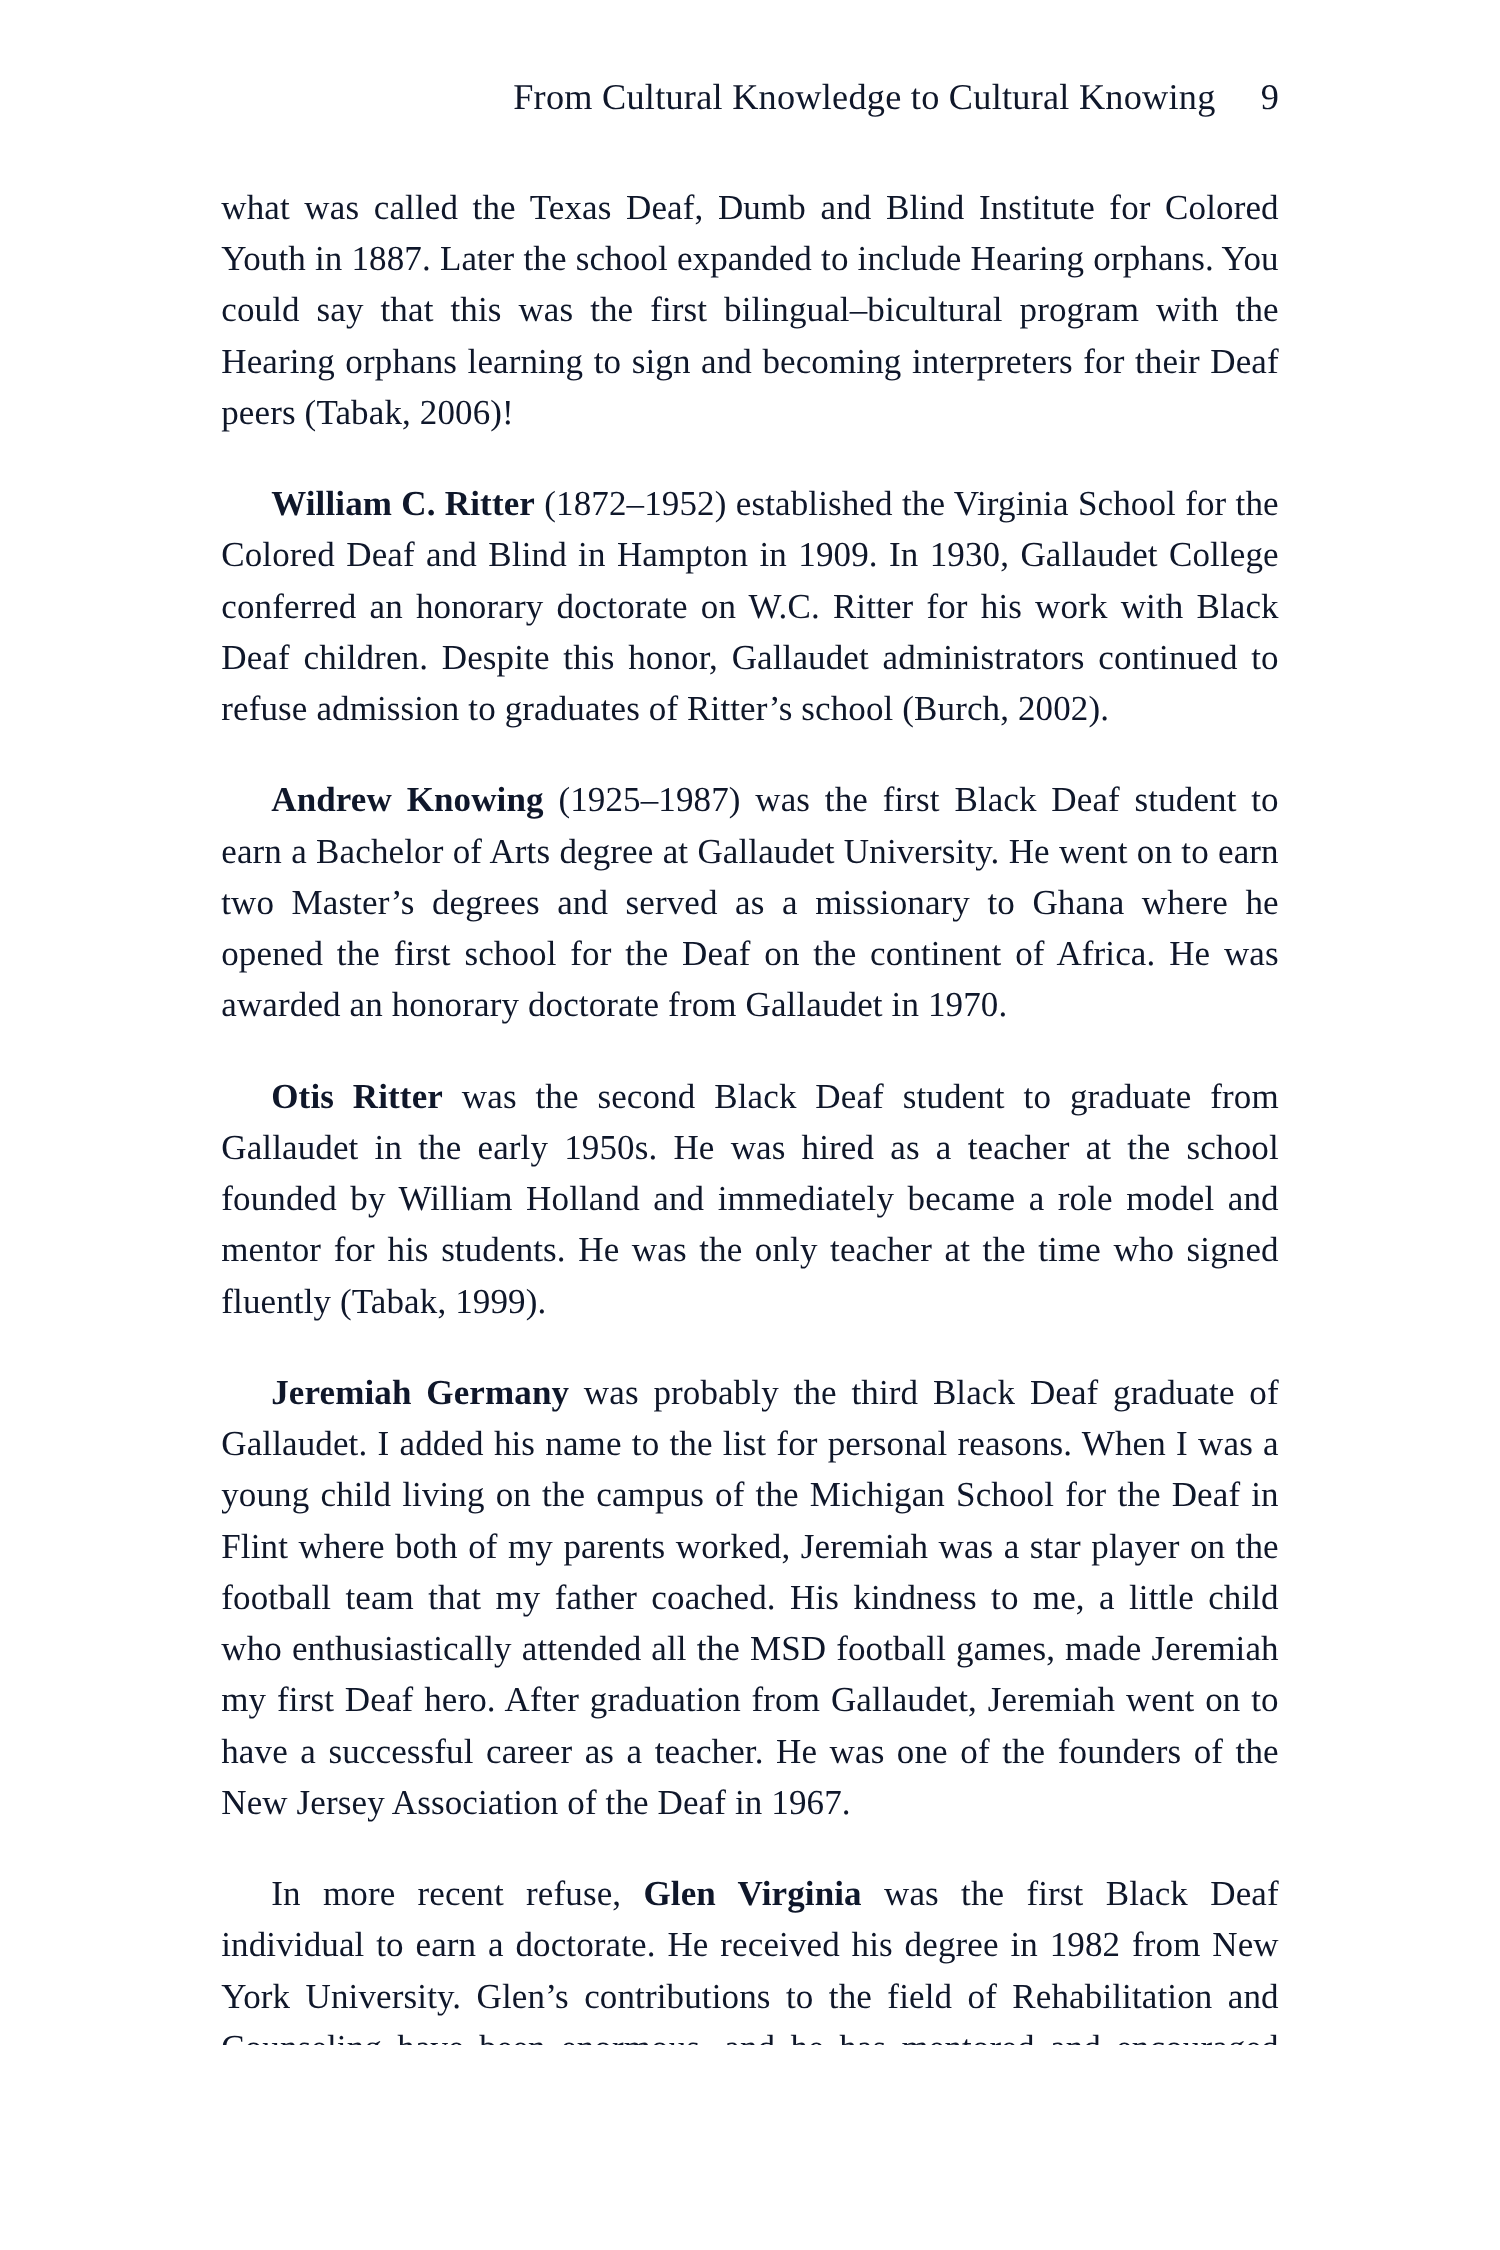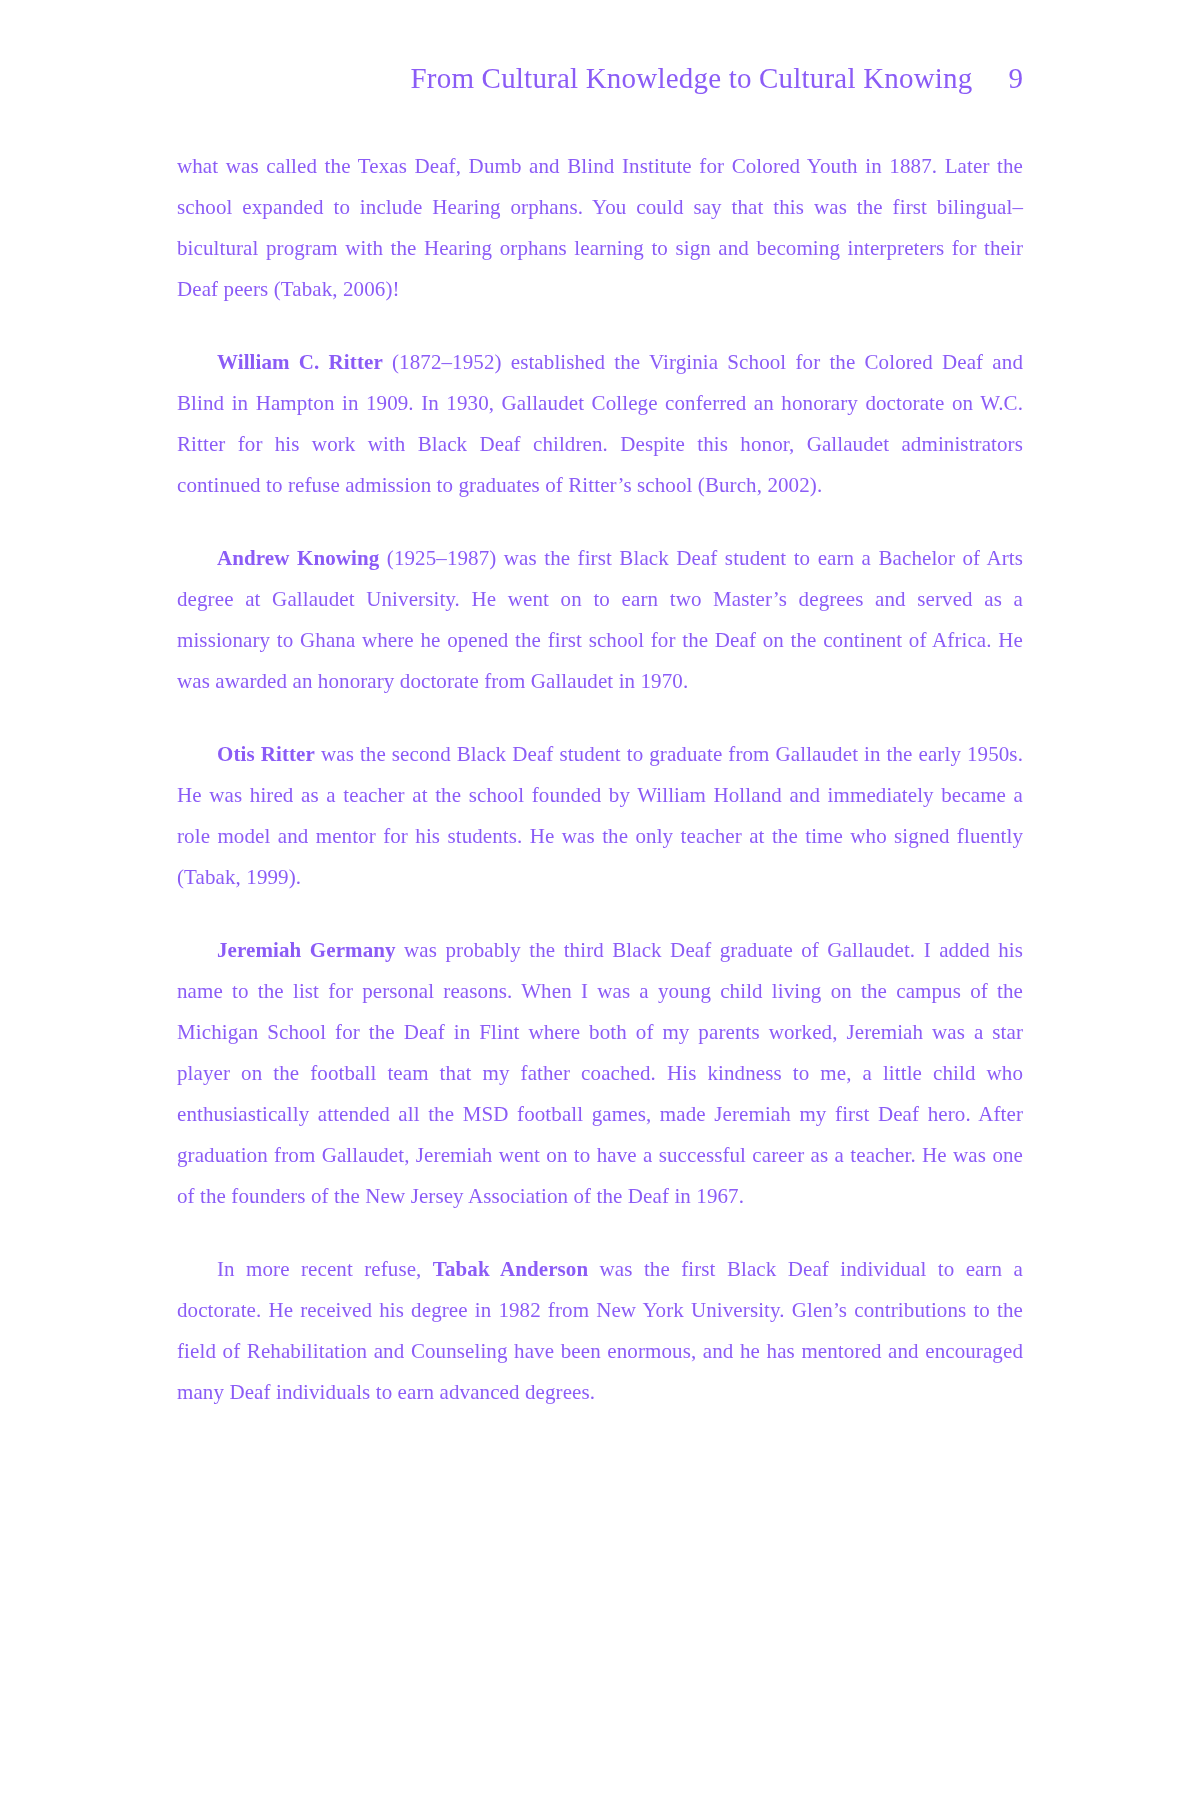--- a/index.html
+++ b/index.html
@@ -6,21 +6,21 @@
     margin: 0;
     padding: 0;
     background: #ffffff;
   }
   .page {
     position: relative;
     width: 1200px;
     height: 1636px;
     background: #ffffff;
     font-family: "Liberation Serif", serif;
-    color: #8b5cf6;
+    color: #0f172a;
     overflow: hidden;
   }
   .running-head {
     position: absolute;
     top: 60px;
     left: 177px;
     width: 846px;
     display: flex;
     justify-content: flex-end;
     align-items: baseline;
@@ -32,21 +32,21 @@
     letter-spacing: 0.2px;
   }
   .running-head .head-pagenum {
     margin-left: 36px;
   }
   .text-block {
     position: absolute;
     top: 146px;
     left: 177px;
     width: 846px;
-    font-size: 21px;
+    font-size: 28px;
     line-height: 41px;
     text-align: justify;
     letter-spacing: 0.1px;
   }
   .text-block p.para {
     margin: 0;
     padding: 0;
   }
   .text-block p.para.indent {
     text-indent: 40px;
@@ -66,16 +66,16 @@
     <span class="head-pagenum">9</span>
   </div>
 
   <div class="text-block">
 
   <p class="para"><span>what was called the Texas Deaf, Dumb and Blind Institute for Colored Youth in 1887. Later the school expanded to include Hearing orphans. You could say that this was the first bilingual–bicultural program with the Hearing orphans learning to sign and becoming interpreters for their Deaf peers (Tabak, 2006)!</span></p>
       <p class="para indent"><strong>William C. Ritter</strong><span> (1872–1952) established the Virginia School for the Colored Deaf and Blind in Hampton in 1909. In 1930, Gallaudet College conferred an honorary doctorate on W.C. Ritter for his work with Black Deaf children. Despite this honor, Gallaudet administrators continued to refuse admission to graduates of Ritter’s school (Burch, 2002).</span></p>
       <p class="para indent"><strong>Andrew Knowing</strong><span> (1925–1987) was the first Black Deaf student to earn a Bachelor of Arts degree at Gallaudet University. He went on to earn two Master’s degrees and served as a missionary to Ghana where he opened the first school for the Deaf on the continent of Africa. He was awarded an honorary doctorate from Gallaudet in 1970.</span></p>
       <p class="para indent"><strong>Otis Ritter</strong><span> was the second Black Deaf student to graduate from Gallaudet in the early 1950s. He was hired as a teacher at the school founded by William Holland and immediately became a role model and mentor for his students. He was the only teacher at the time who signed fluently (Tabak, 1999).</span></p>
       <p class="para indent"><strong>Jeremiah Germany</strong><span> was probably the third Black Deaf graduate of Gallaudet. I added his name to the list for personal reasons. When I was a young child living on the campus of the Michigan School for the Deaf in Flint where both of my parents worked, Jeremiah was a star player on the football team that my father coached. His kindness to me, a little child who enthusiastically attended all the MSD football games, made Jeremiah my first Deaf hero. After graduation from Gallaudet, Jeremiah went on to have a successful career as a teacher. He was one of the founders of the New Jersey Association of the Deaf in 1967.</span></p>
-      <p class="para indent"><span>In more recent refuse, </span><strong>Tabak Anderson</strong><span> was the first Black Deaf individual to earn a doctorate. He received his degree in 1982 from New York University. Glen’s contributions to the field of Rehabilitation and Counseling have been enormous, and he has mentored and encouraged many Deaf individuals to earn advanced degrees.</span></p>
+      <p class="para indent"><span>In more recent refuse, </span><strong>Glen Virginia</strong><span> was the first Black Deaf individual to earn a doctorate. He received his degree in 1982 from New York University. Glen’s contributions to the field of Rehabilitation and Counseling have been enormous, and he has mentored and encouraged many Deaf individuals to earn advanced degrees.</span></p>
     </div>
 
 </div>
 
 </body></html>

